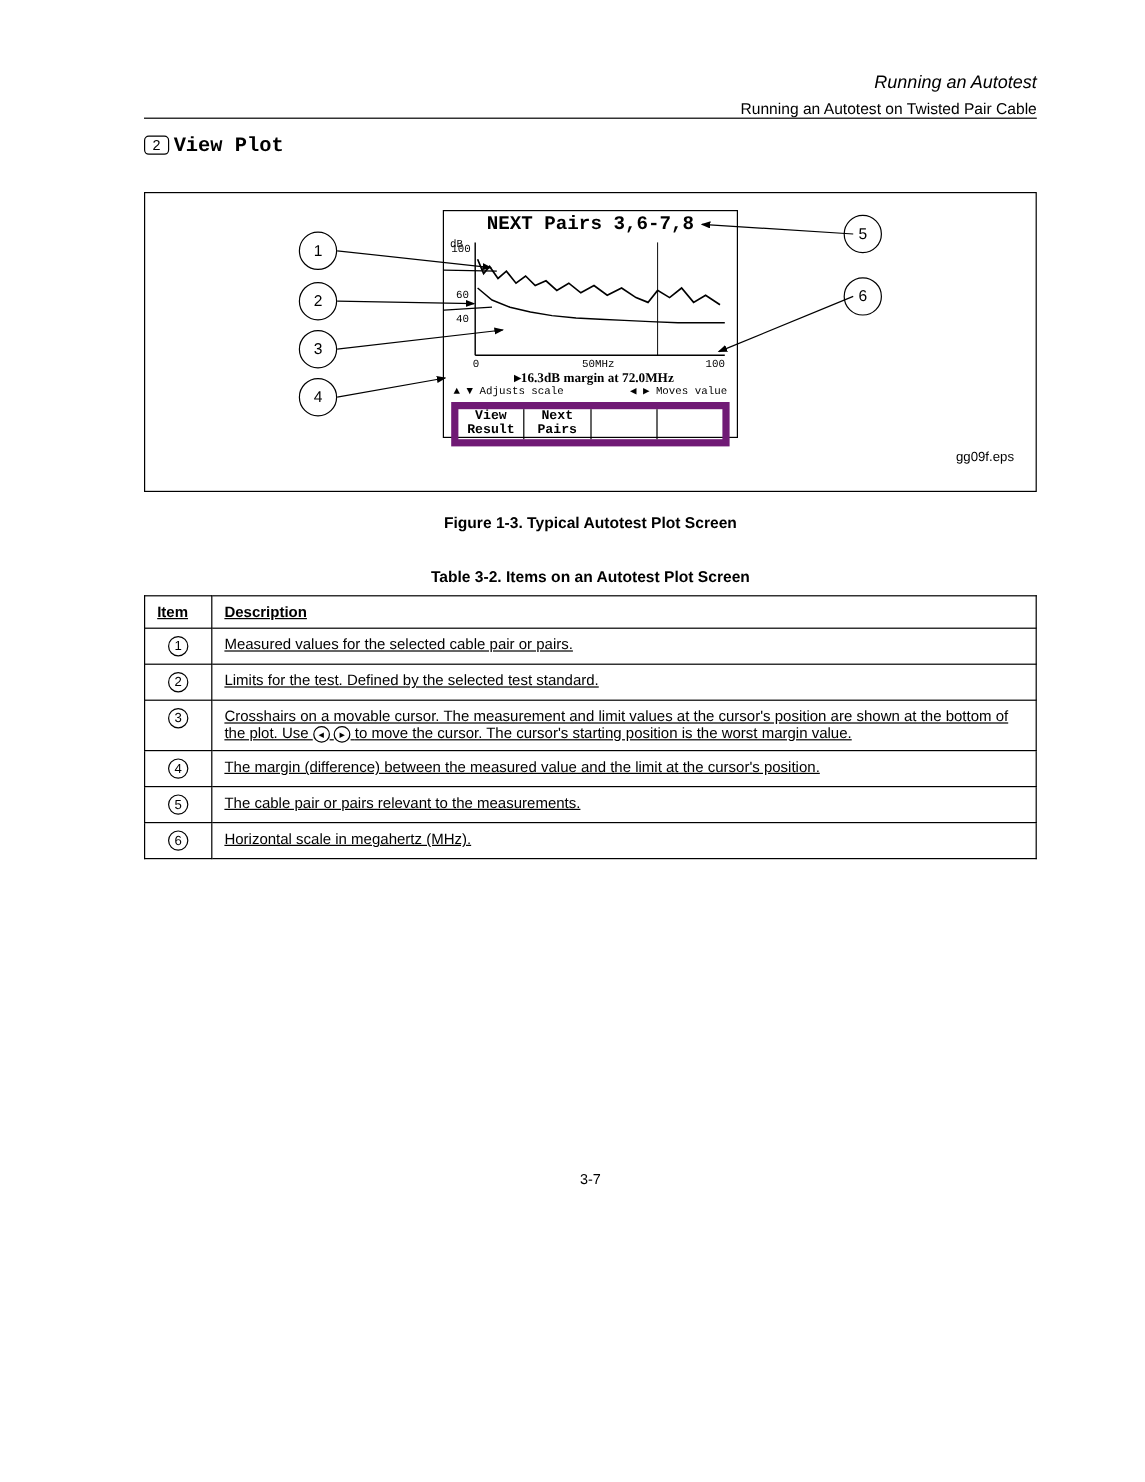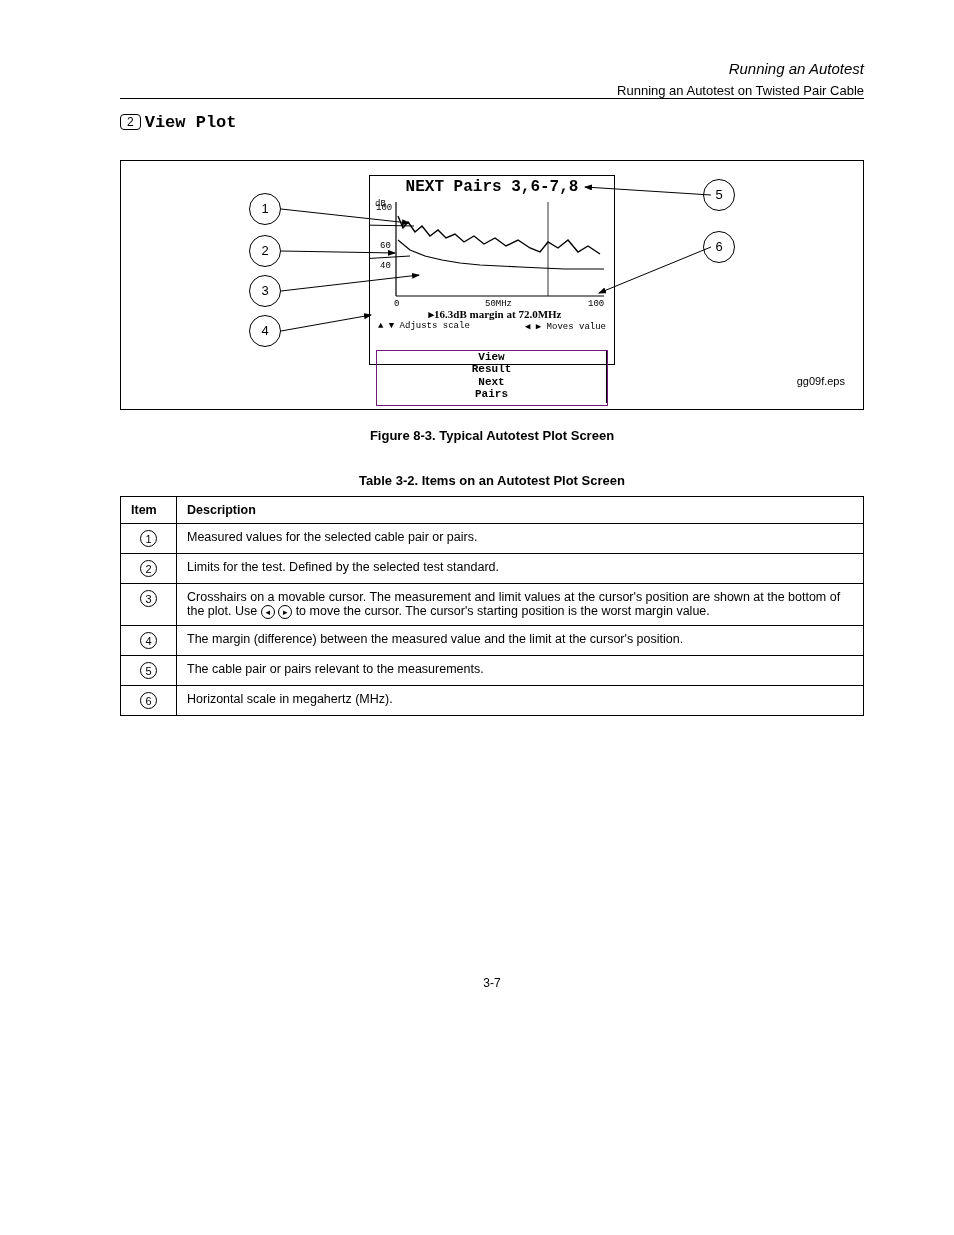--- a/index.html
+++ b/index.html
@@ -78,24 +78,23 @@
     padding-left: 6px;
     text-align: center;
   }
   .lcd-hints {
     font-family: 'Courier New', monospace;
     font-size: 9px;
     display:flex; justify-content: space-between;
     padding: 0 8px;
   }
   .lcd-btnrow {
-    margin: 18px 6px 4px 6px;
-    border: 1px solid #701a75;
+    margin: 4px 6px 4px 6px;
+    border: 6px solid #701a75;
     display:flex;
-    flex-direction:column;
   }
   .lcd-btn {
     flex:1;
     text-align:center;
     font-family:'Courier New',monospace;
     font-size:11px;
     font-weight:bold;
     border-right:1px solid #000;
     line-height: 1.05;
     padding:1px 0;
@@ -123,20 +122,21 @@
   .table-caption {
     text-align:center;
     font-weight:bold;
     font-size:13px;
     margin-bottom: 8px;
   }
   table.items {
     border-collapse: collapse;
     width: 100%;
     border: 1.5px solid #000;
+    text-decoration: underline;
   }
   table.items th, table.items td {
     border: 1px solid #000;
     padding: 6px 10px;
     vertical-align: top;
     font-size: 12.5px;
   }
   table.items th { font-weight: bold; text-align:left; }
   table.items td.num { text-align:center; width:56px; }
   .circ-num {
@@ -232,21 +232,21 @@
       <line x1="142" y1="116" x2="280" y2="100" stroke="#000" marker-end="url(#ah)"></line>
       <line x1="142" y1="156" x2="232" y2="140" stroke="#000" marker-end="url(#ah)"></line>
       <line x1="572" y1="20" x2="446" y2="12" stroke="#000" marker-end="url(#ah)"></line>
       <line x1="572" y1="72" x2="460" y2="118" stroke="#000" marker-end="url(#ah)"></line>
     </svg>
 
   </div>
   <div style="text-align:right" class="small-code">gg09f.eps</div>
 </div>
 
-<div class="fig-caption">Figure 8-3. Typical Autotest Plot Screen</div>
+<div class="fig-caption">Figure 1-3. Typical Autotest Plot Screen</div>
 
 <div class="table-caption">Table 3-2. Items on an Autotest Plot Screen</div>
 
 <table class="items">
   <tbody>
       <tr>
     <th class="num">Item</th>
     <th>Description</th>
   </tr>
   <tr>

